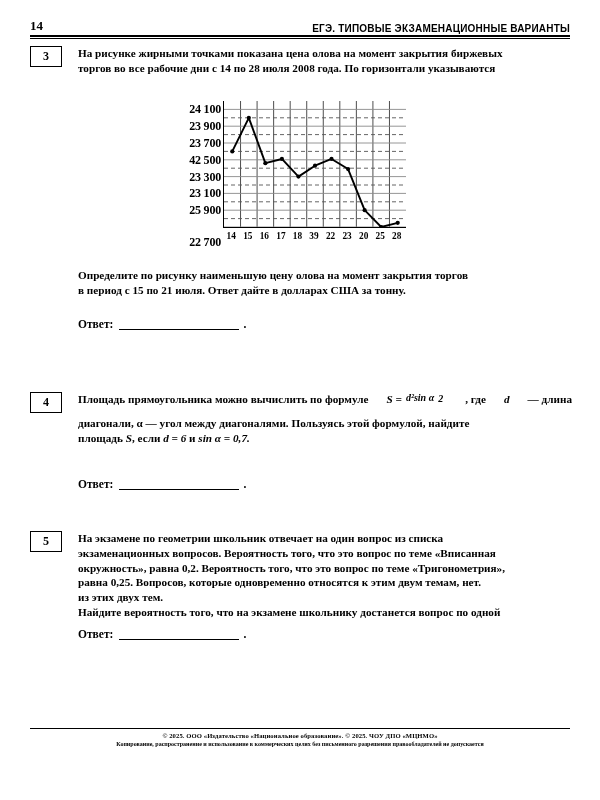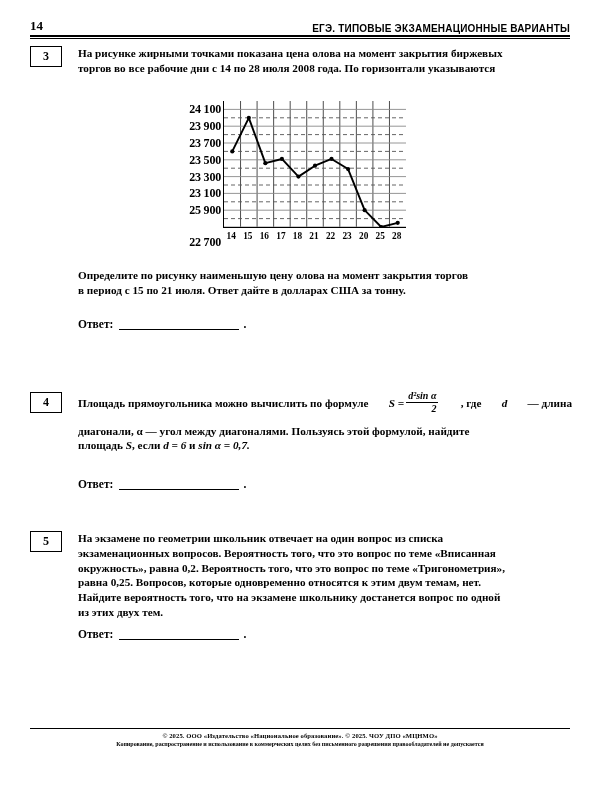--- a/index.html
+++ b/index.html
@@ -108,21 +108,21 @@
   .xlabels div{
     position:absolute;
     font-family:"Liberation Serif", serif;
     font-size:9.3px;font-weight:bold;
     transform:translateX(-50%);
     white-space:nowrap;
   }
 
   
   .frac{
-    display:inline-flex;flex-direction:column;align-items:flex-end;
+    display:inline-flex;flex-direction:row;align-items:flex-end;
     vertical-align:middle;
     margin:0 2px;
     position:relative;top:-1px;
   }
   .frac .num{
     font-style:italic;font-size:10px;line-height:1.05;
     padding:0 2px;
   }
   .frac .bar{
     width:100%;border-bottom:1px solid #000;
@@ -164,21 +164,21 @@
       <span class="line justify-line"><span>На рисунке жирными точками показана цена олова на момент закрытия биржевых</span></span>
       <span class="line justify-line"><span>торгов во все рабочие дни с 14 по 28 июля 2008 года. По горизонтали указываются</span></span>
     </div>
   </div>
 
   <div class="chart-wrap">
     <div class="ylabels" id="ylabels">
         <div style="top: 8.4px;">24 100</div>
         <div style="top: 25.2px;">23 900</div>
         <div style="top: 42px;">23 700</div>
-        <div style="top: 58.8px;">23 500</div>
+        <div style="top: 58.8px;">42 500</div>
         <div style="top: 75.6px;">23 300</div>
         <div style="top: 92.4px;">23 100</div>
         <div style="top: 109.2px;">25 900</div>
         <div style="top: 141px;">22 700</div>
       </div>
     <div class="plot">
       <div class="plot-inner">
         <svg id="chart-svg" width="182" height="126" viewBox="0 0 182 126" style="display:block;position:absolute;left:0;top:0;">
             <line x1="16.545454545454547" y1="0" x2="16.545454545454547" y2="126" stroke="#3a3a3a" stroke-width="0.9"></line>
             <line x1="33.09090909090909" y1="0" x2="33.09090909090909" y2="126" stroke="#3a3a3a" stroke-width="0.9"></line>
@@ -219,21 +219,21 @@
             <circle cx="173.72727272727275" cy="121.8" r="2.1" fill="#000000"></circle>
           </svg>
       </div>
     </div>
     <div class="xlabels" id="xlabels">
         <div style="left: 8.27273px;">14</div>
         <div style="left: 24.8182px;">15</div>
         <div style="left: 41.3636px;">16</div>
         <div style="left: 57.9091px;">17</div>
         <div style="left: 74.4545px;">18</div>
-        <div style="left: 91px;">21</div>
+        <div style="left: 91px;">39</div>
         <div style="left: 107.545px;">22</div>
         <div style="left: 124.091px;">23</div>
         <div style="left: 140.636px;">20</div>
         <div style="left: 157.182px;">25</div>
         <div style="left: 173.727px;">28</div>
       </div>
   </div>
 
   <div class="task" style="top:268px;">
     <div class="task-body">
@@ -282,22 +282,22 @@
     <span class="dot">.</span>
   </div>
 
   <div class="task" style="top:531px;">
     <div class="task-num">5</div>
     <div class="task-body">
       <span class="line justify-line"><span>На экзамене по геометрии школьник отвечает на один вопрос из списка</span></span>
       <span class="line justify-line"><span>экзаменационных вопросов. Вероятность того, что это вопрос по теме «Вписанная</span></span>
       <span class="line justify-line"><span>окружность», равна 0,2. Вероятность того, что это вопрос по теме «Тригонометрия»,</span></span>
       <span class="line justify-line"><span>равна 0,25. Вопросов, которые одновременно относятся к этим двум темам, нет.</span></span>
+      <span class="line">из этих двух тем.</span>
       <span class="line justify-line"><span>Найдите вероятность того, что на экзамене школьнику достанется вопрос по одной</span></span>
-      <span class="line">из этих двух тем.</span>
     </div>
   </div>
 
   <div class="answer" style="position:absolute;left:30px;top:628px;">
     <span>Ответ:</span>
     <span class="rule"></span>
     <span class="dot">.</span>
   </div>
 
   <div class="foot-rule"></div>

